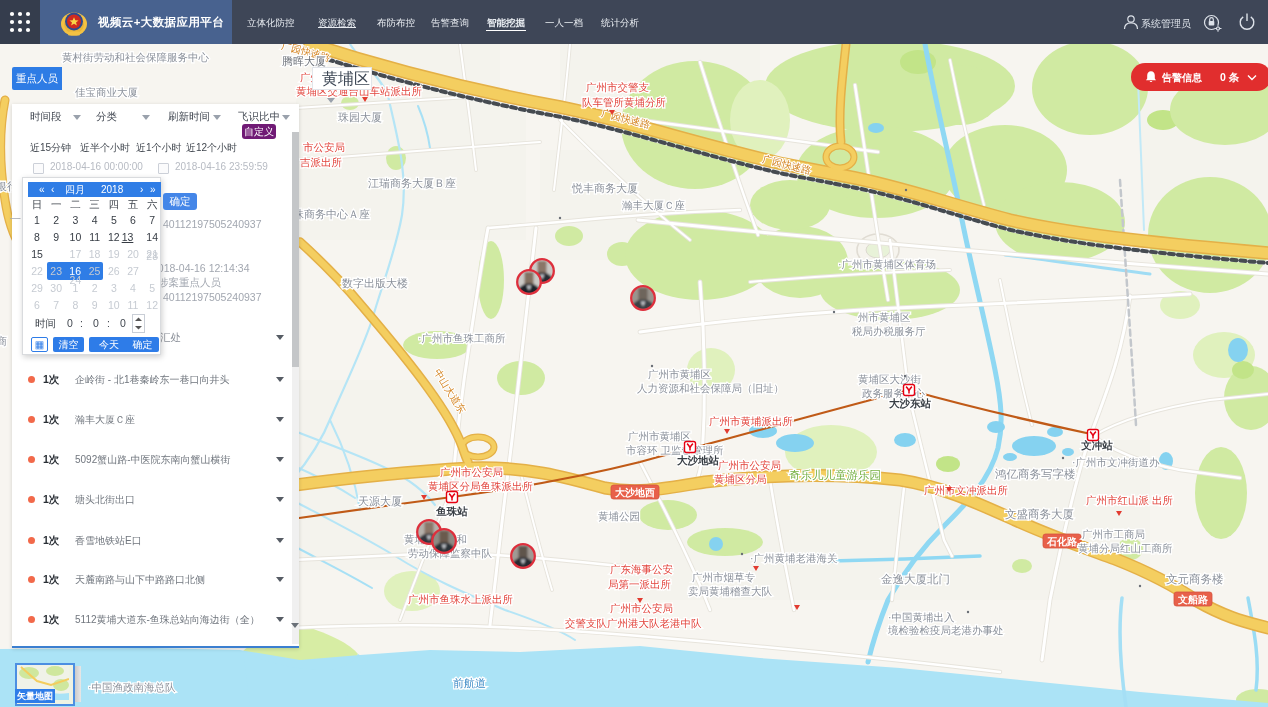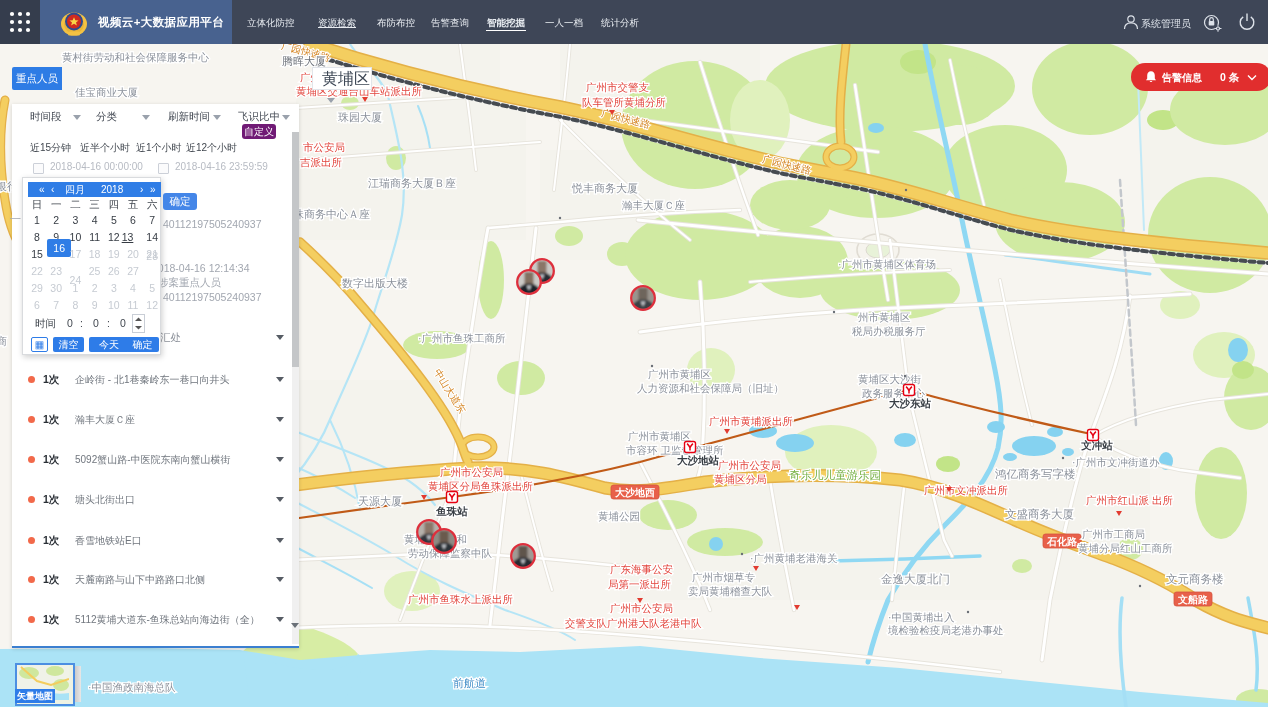--- a/index.html
+++ b/index.html
@@ -563,21 +563,21 @@
 <span class="dn" style="left:101.5px;top:36px;">6</span>
 <span class="dn" style="left:120.69999999999999px;top:36px;">7</span>
 <span class="dn" style="left:5.5px;top:53px;">8</span>
 <span class="dn" style="left:24.7px;top:53px;">9</span>
 <span class="dn" style="left:43.9px;top:53px;">10</span>
 <span class="dn" style="left:63.099999999999994px;top:53px;">11</span>
 <span class="dn" style="left:82.3px;top:53px;">12</span>
 <span class="dn" style="left:96px;top:53px;text-decoration:underline;">13</span>
 <span class="dn" style="left:120.69999999999999px;top:53px;">14</span>
 <span class="dn" style="left:5.5px;top:70px;">15</span>
-<span id="cal16" class="dn" style="left:24.2px;top:61px;padding:3px 0;width:24px;">16</span>
+<span id="cal16" class="dn" style="left:24.2px;top:84px;padding:3px 16px;width:24px;">16</span>
 <span class="dn gy" style="left:43.9px;top:70px;">17</span>
 <span class="dn gy" style="left:63.099999999999994px;top:70px;">18</span>
 <span class="dn gy" style="left:82.3px;top:70px;">19</span>
 <span class="dn gy" style="left:101.5px;top:70px;">20</span>
 <span class="dn gy" style="left:120.69999999999999px;top:70px;">21</span>
 <span class="dn gy" style="left:5.5px;top:87px;">22</span>
 <span class="dn gy" style="left:24.7px;top:87px;">23</span>
 <span class="dn gy" style="left:43.9px;top:96px;">24</span>
 <span class="dn gy" style="left:63.099999999999994px;top:87px;">25</span>
 <span class="dn gy" style="left:82.3px;top:87px;">26</span>

